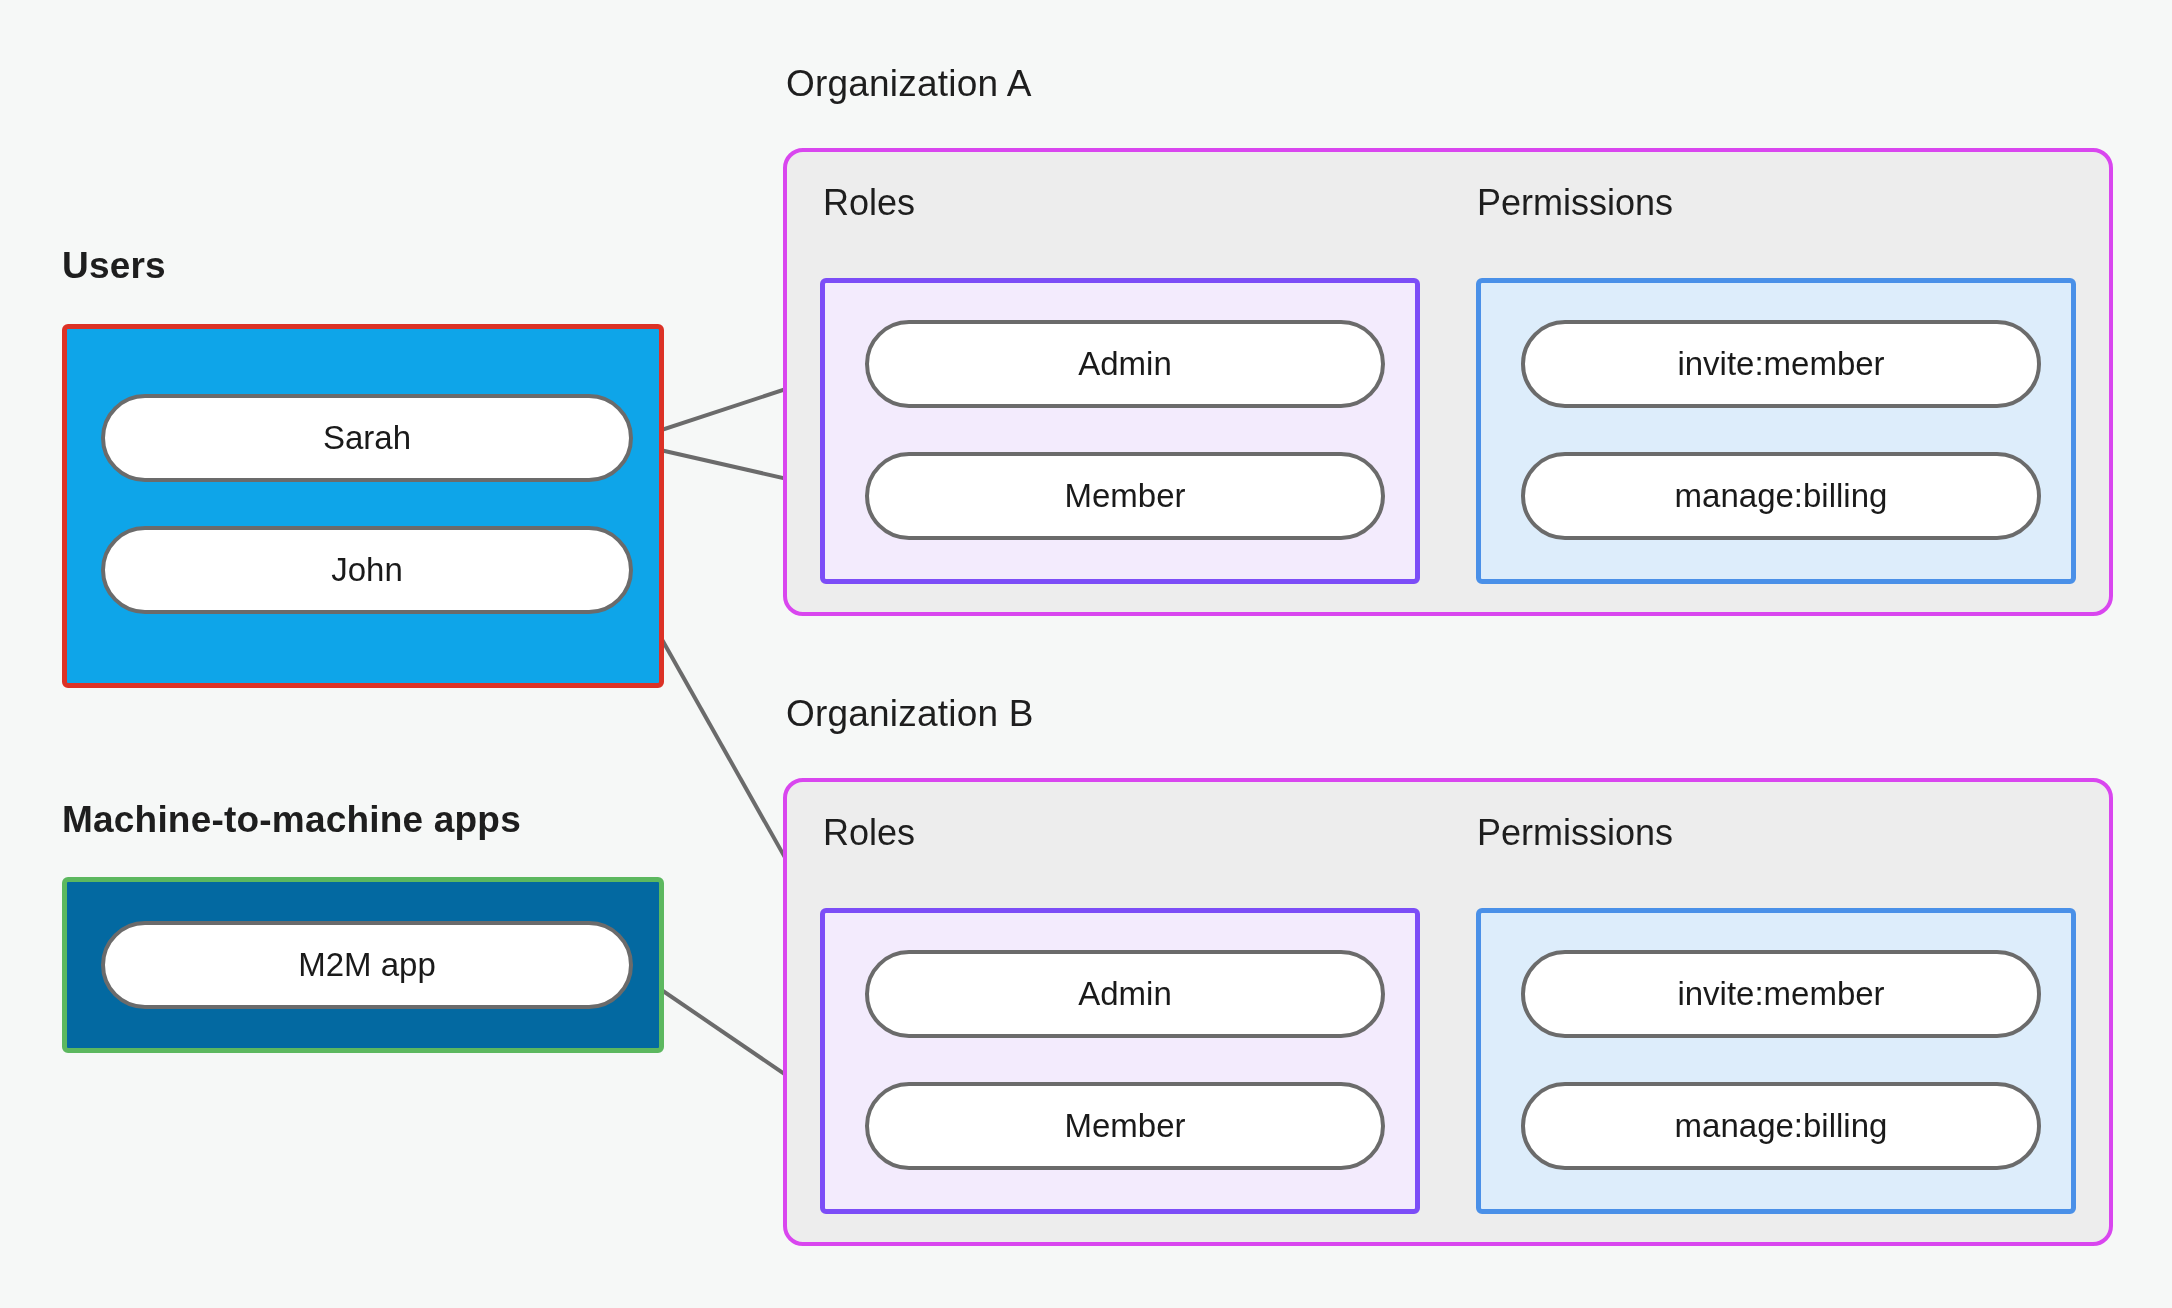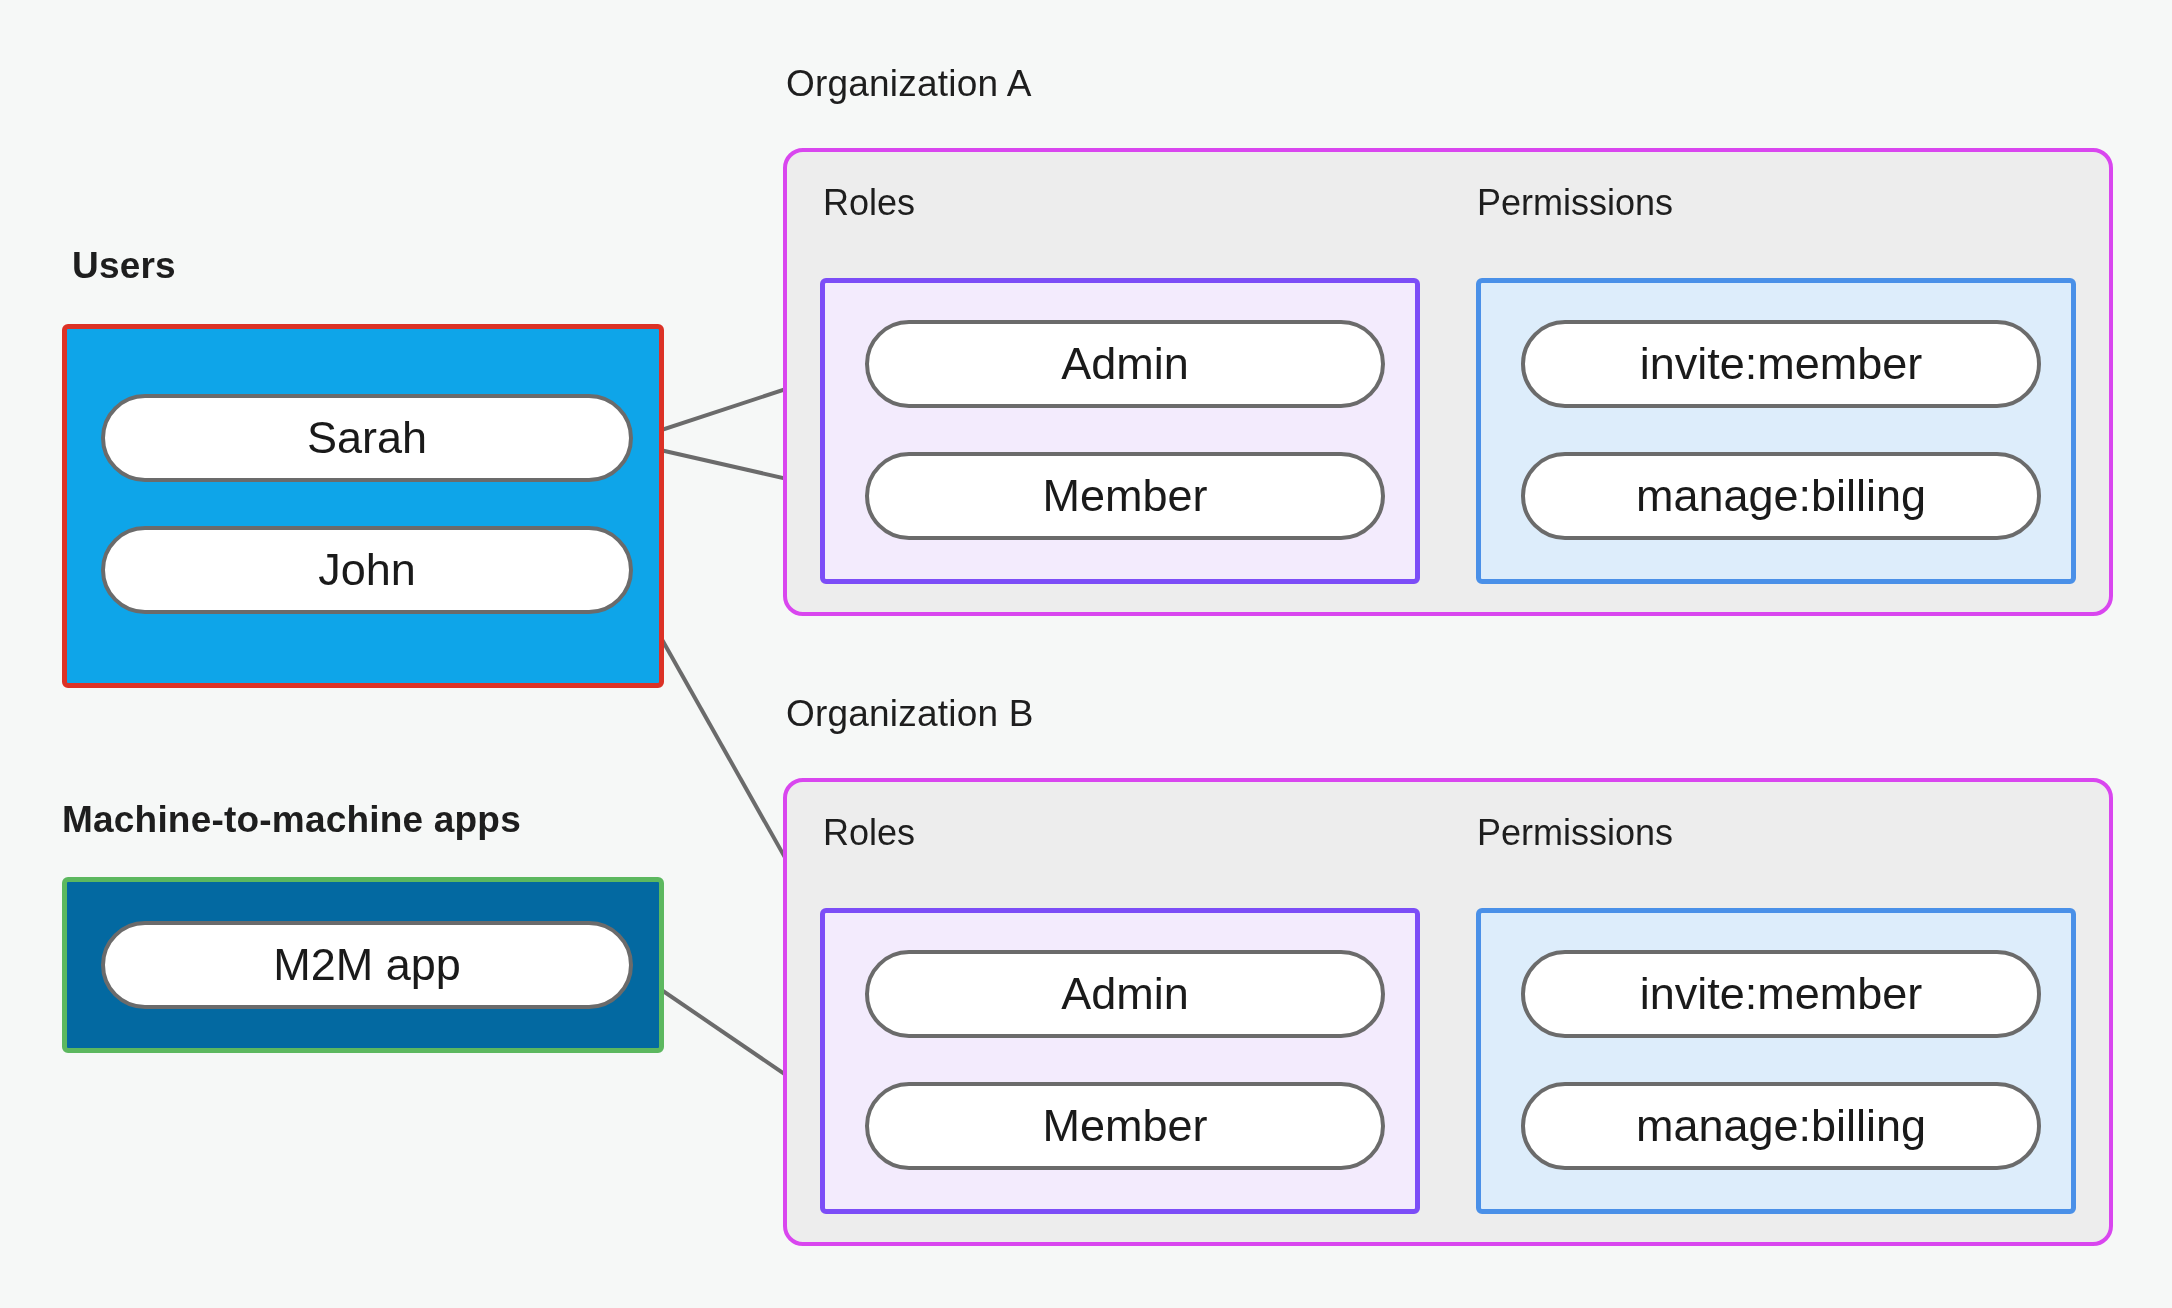--- a/index.html
+++ b/index.html
@@ -61,21 +61,21 @@
   
   .pill {
     position: absolute;
     box-sizing: border-box;
     background: #FFFFFF;
     border: 4px solid #6B6B6B;
     border-radius: 999px;
     display: flex;
     align-items: center;
     justify-content: center;
-    font-size: 45px;
+    font-size: 33px;
     color: #1A1A1A;
     white-space: nowrap;
   }
 
   
   #wires {
     position: absolute;
     left: 0;
     top: 0;
     width: 2172px;
@@ -111,21 +111,21 @@
     <circle cx="862" cy="364" r="13"></circle>
     <circle cx="862" cy="496" r="13"></circle>
     <circle cx="1512" cy="364" r="13"></circle>
     <circle cx="1512" cy="496" r="13"></circle>
     <circle cx="862" cy="994" r="13"></circle>
     <circle cx="862" cy="1127" r="13"></circle>
     <circle cx="1512" cy="994" r="13"></circle>
     <circle cx="1512" cy="1127" r="13"></circle>
   </svg>
 
-  <div class="caption" style="left:72px; top:245px;text-align:right;">Users</div>
+  <div class="caption" style="left:62px; top:245px;text-align:right;">Users</div>
 
   <div class="group red" style="left:62px; top:324px; width:602px; height:364px;">
     <div class="pill" style="left:34px; top:65px; width:532px; height:88px;">Sarah</div>
     <div class="pill" style="left:34px; top:197px; width:532px; height:88px;">John</div>
   </div>
 
   <div class="caption" style="left:62px; top:799px;">Machine-to-machine apps</div>
 
   <div class="group green" style="left:62px; top:877px; width:602px; height:176px;">
     <div class="pill" style="left:34px; top:39px; width:532px; height:88px;">M2M app</div>

